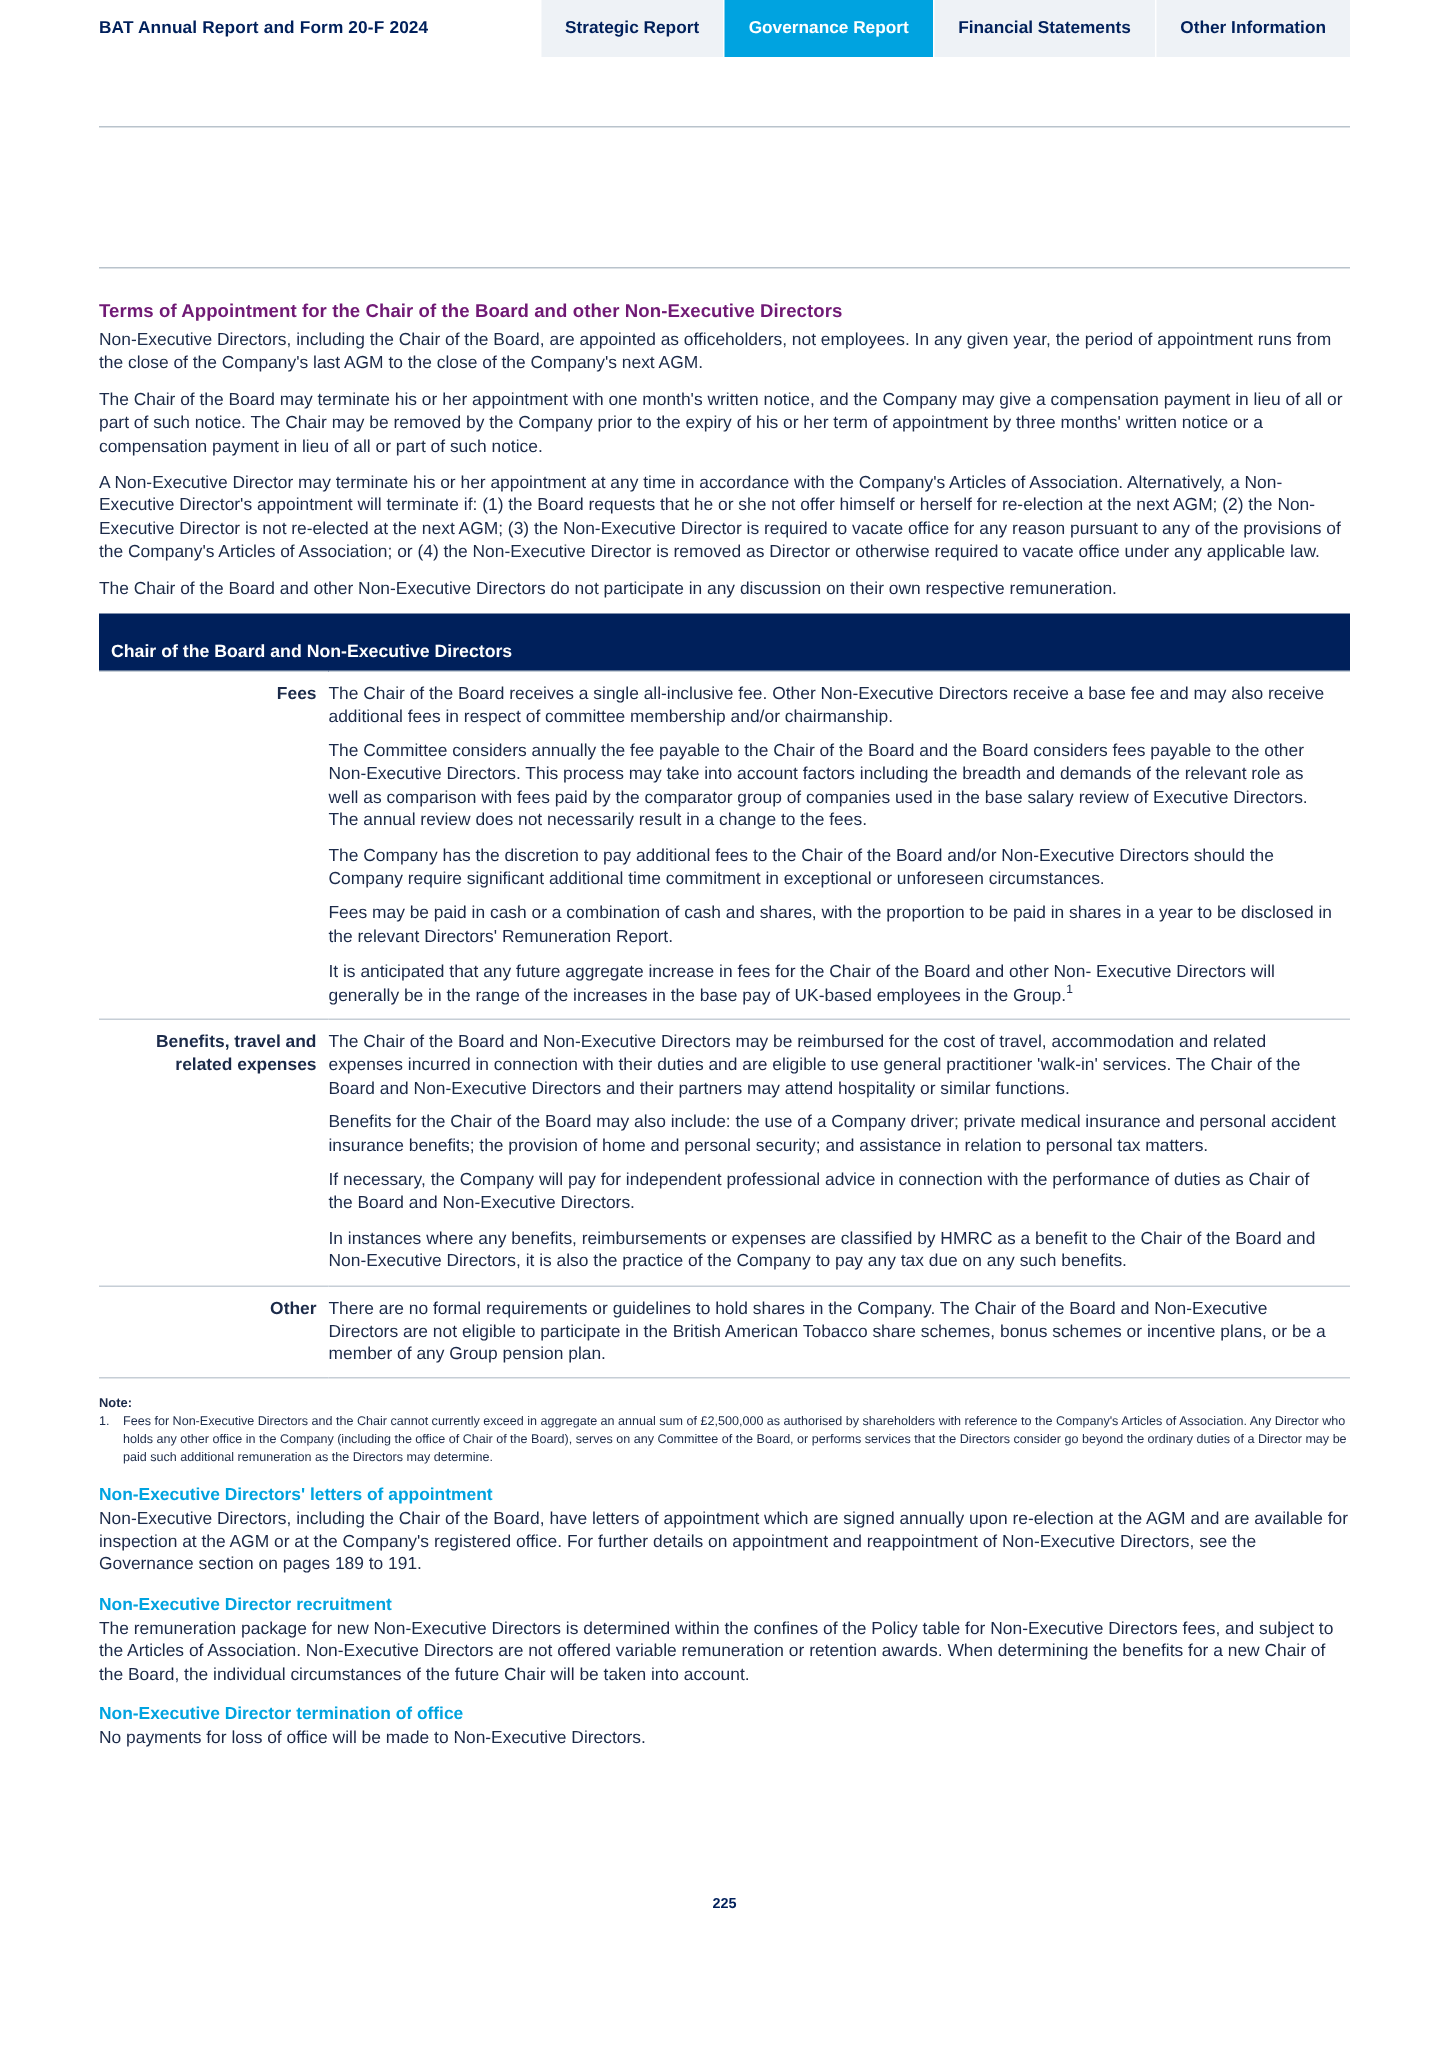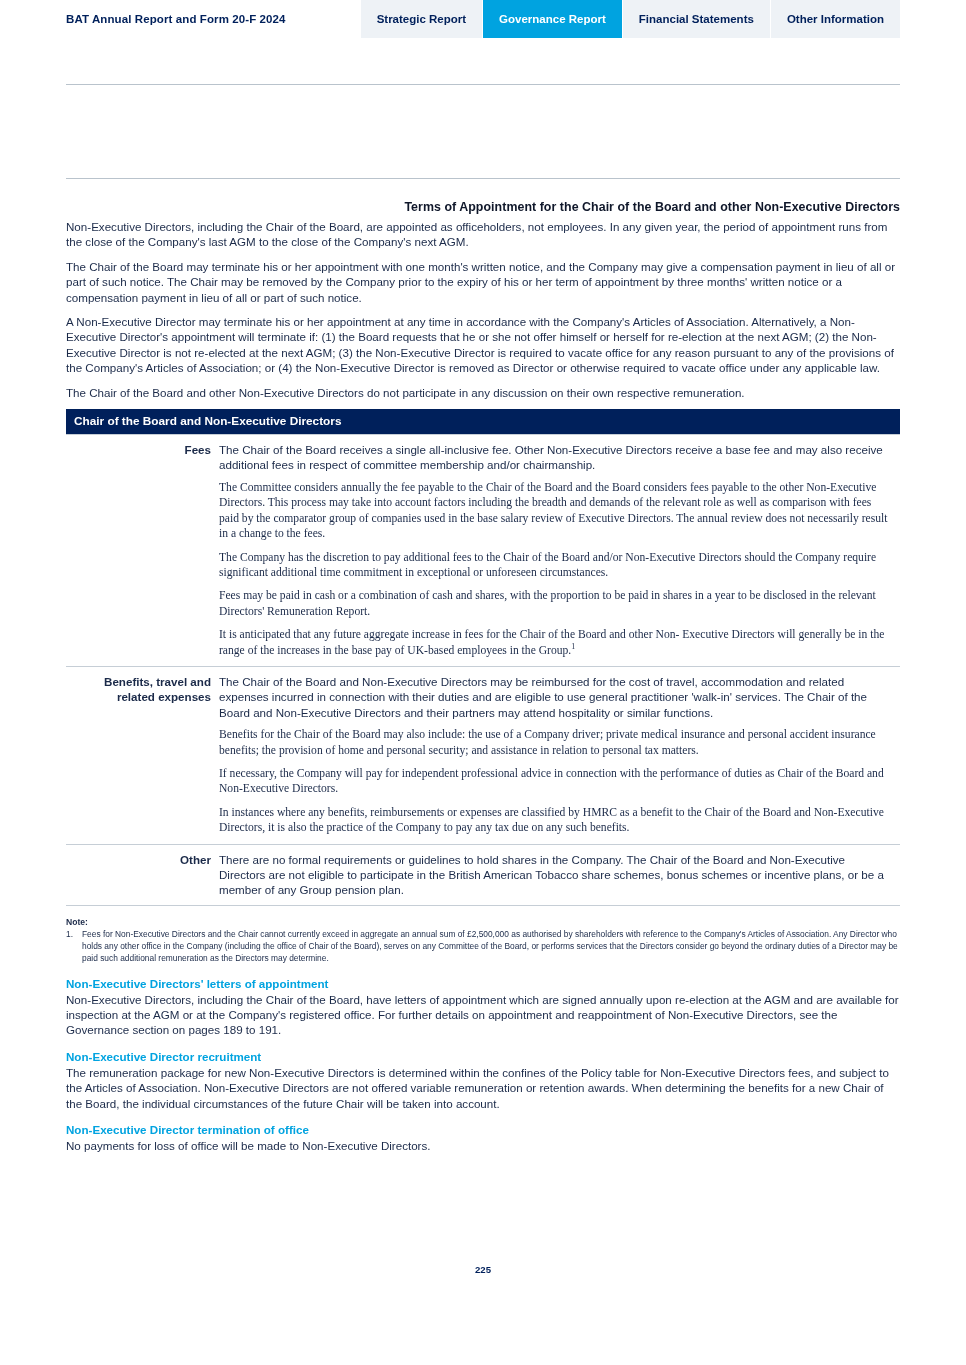--- a/index.html
+++ b/index.html
@@ -78,63 +78,62 @@
   
   .content {
     position: absolute;
     left: 66px;
     top: 200px;
     width: 834px;
   }
   h2.section-head {
     font-size: 12.4px;
     font-weight: bold;
-    color: #0f172a;
+    color: #701a75;
     margin: 0 0 5px 0;
     letter-spacing: 0.05px;
-    text-align: right;
   }
   p.body {
     font-size: 11.6px;
     line-height: 1.33;
     margin: 0 0 9px 0;
     color: #1b2a49;
   }
   
   .tbl {
     width: 100%;
     border-collapse: collapse;
     margin-top: 4px;
   }
   .tbl .hdr td {
     background: #00205b;
     color: #ffffff;
     font-size: 11.8px;
     font-weight: bold;
-    padding: 5px 8px 6px 8px;
+    padding: 18px 8px 6px 8px;
   }
   .tbl td.label {
     width: 137px;
     vertical-align: top;
     font-size: 11.6px;
     font-weight: bold;
     color: #1b2a49;
     padding: 7px 8px 7px 8px;
     line-height: 1.3;
     text-align: right;
   }
   .tbl td.cell {
     vertical-align: top;
     font-size: 11.6px;
     color: #1b2a49;
     padding: 7px 8px 7px 0;
     line-height: 1.33;
   }
   .tbl tr.row-start td { border-top: 1px solid #c6ced6; }
-  .tbl tr.sub td { border-top: 0; padding-top: 0; font-family: Liberation Serif, serif; }
+  .tbl tr.sub td { border-top: 0; padding-top: 0; }
   .tbl tr.sub td.cell { padding-top: 0; padding-bottom: 8px; }
   .tbl tr.bottomline td { border-bottom: 1px solid #c6ced6; }
   sup.fn { font-size: 8px; vertical-align: super; line-height: 0; }
 
   
   .note-wrap { margin-top: 11px; }
   .note-title {
     font-size: 8.6px;
     font-weight: bold;
     color: #1b2a49;

